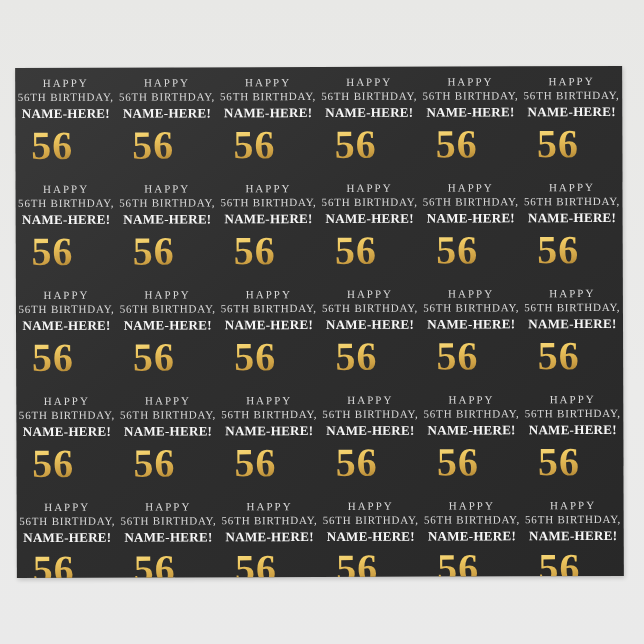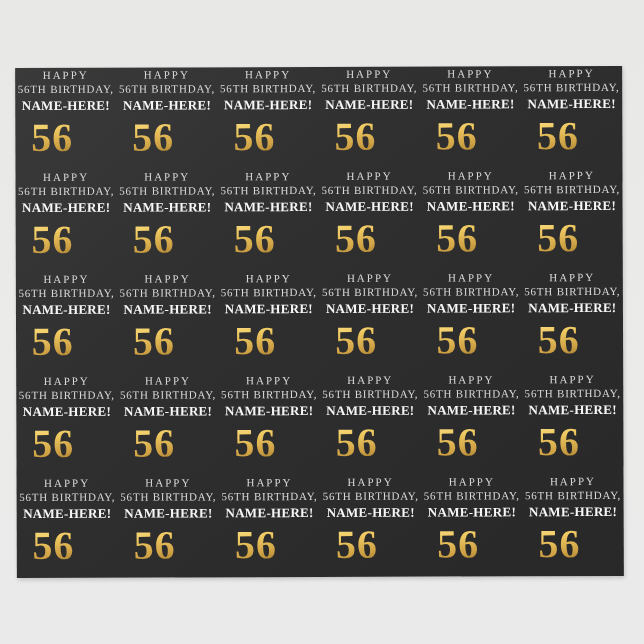--- a/index.html
+++ b/index.html
@@ -34,20 +34,21 @@
     width: 100%;
     height: 100%;
     grid-template-columns: repeat(6, 1fr);
     grid-template-rows: repeat(5, 1fr);
   }
   .cell {
     display: flex;
     flex-direction: column;
     align-items: center;
     text-align: center;
+    padding-top: 8px;
     box-sizing: border-box;
     overflow: visible;
   }
   .l1 {
     font-size: 11px;
     line-height: 14px;
     letter-spacing: 2px;
     color: var(--text-white, #d9d9d9);
     white-space: nowrap;
   }

